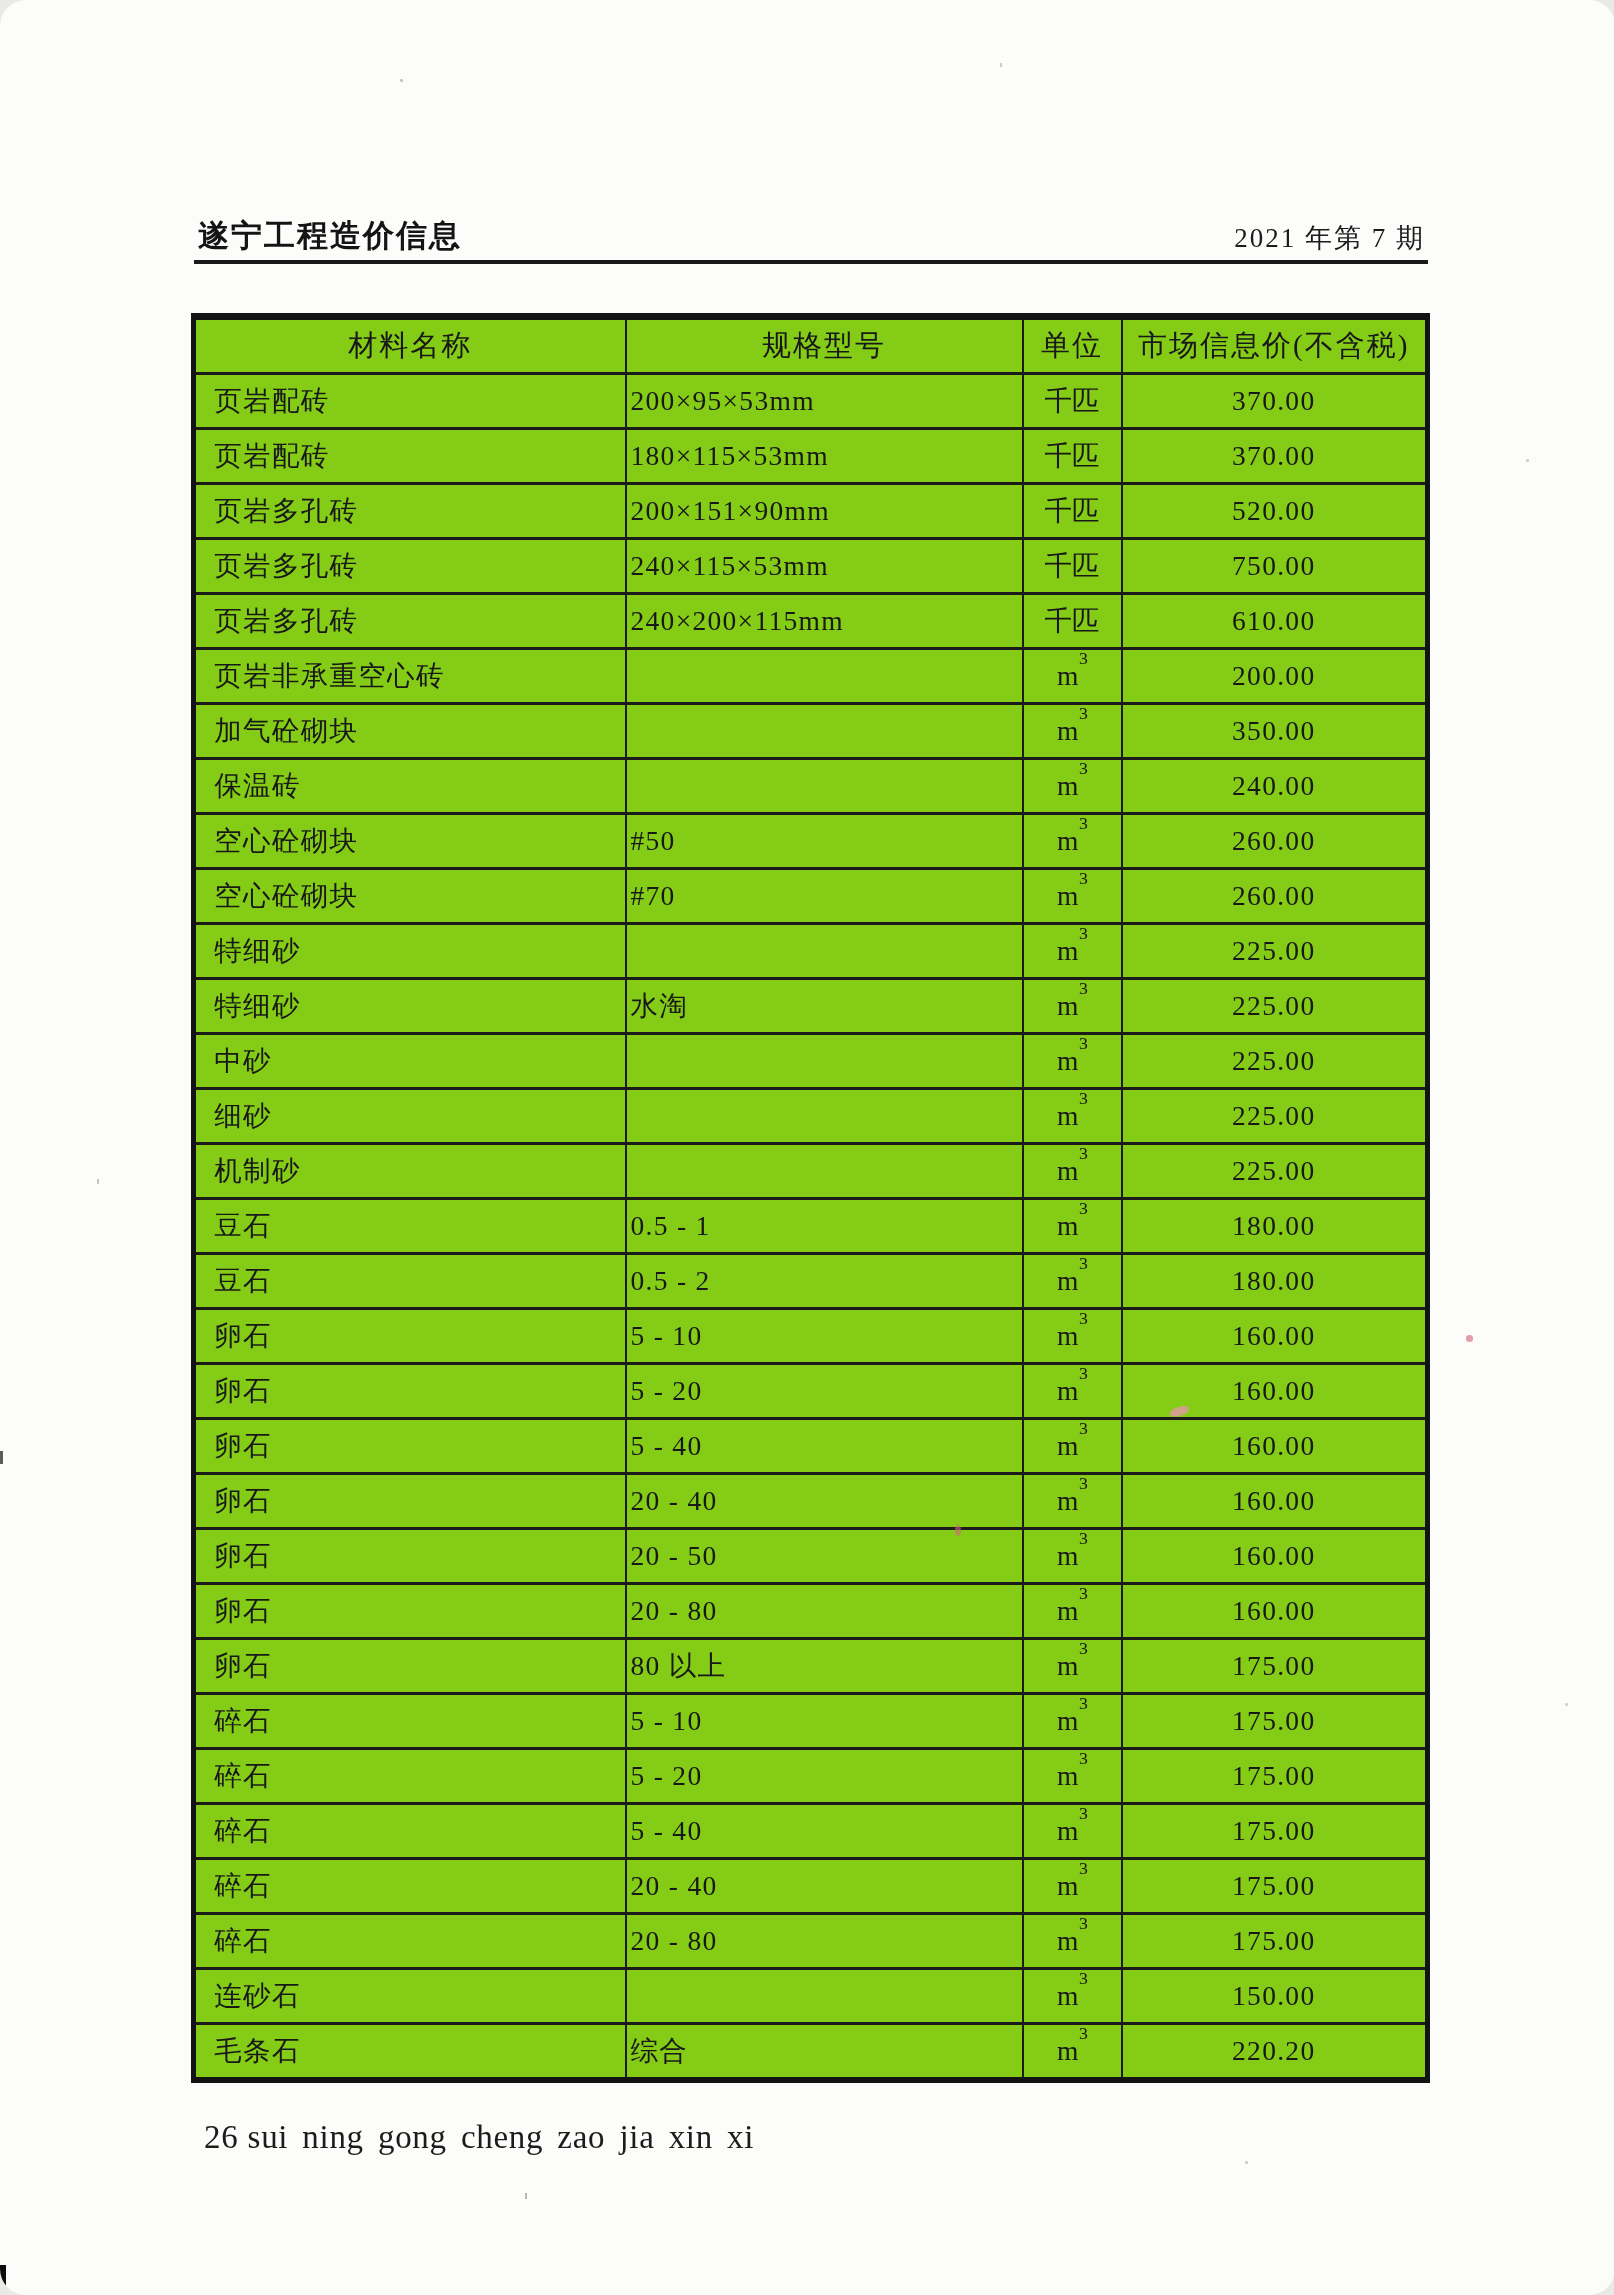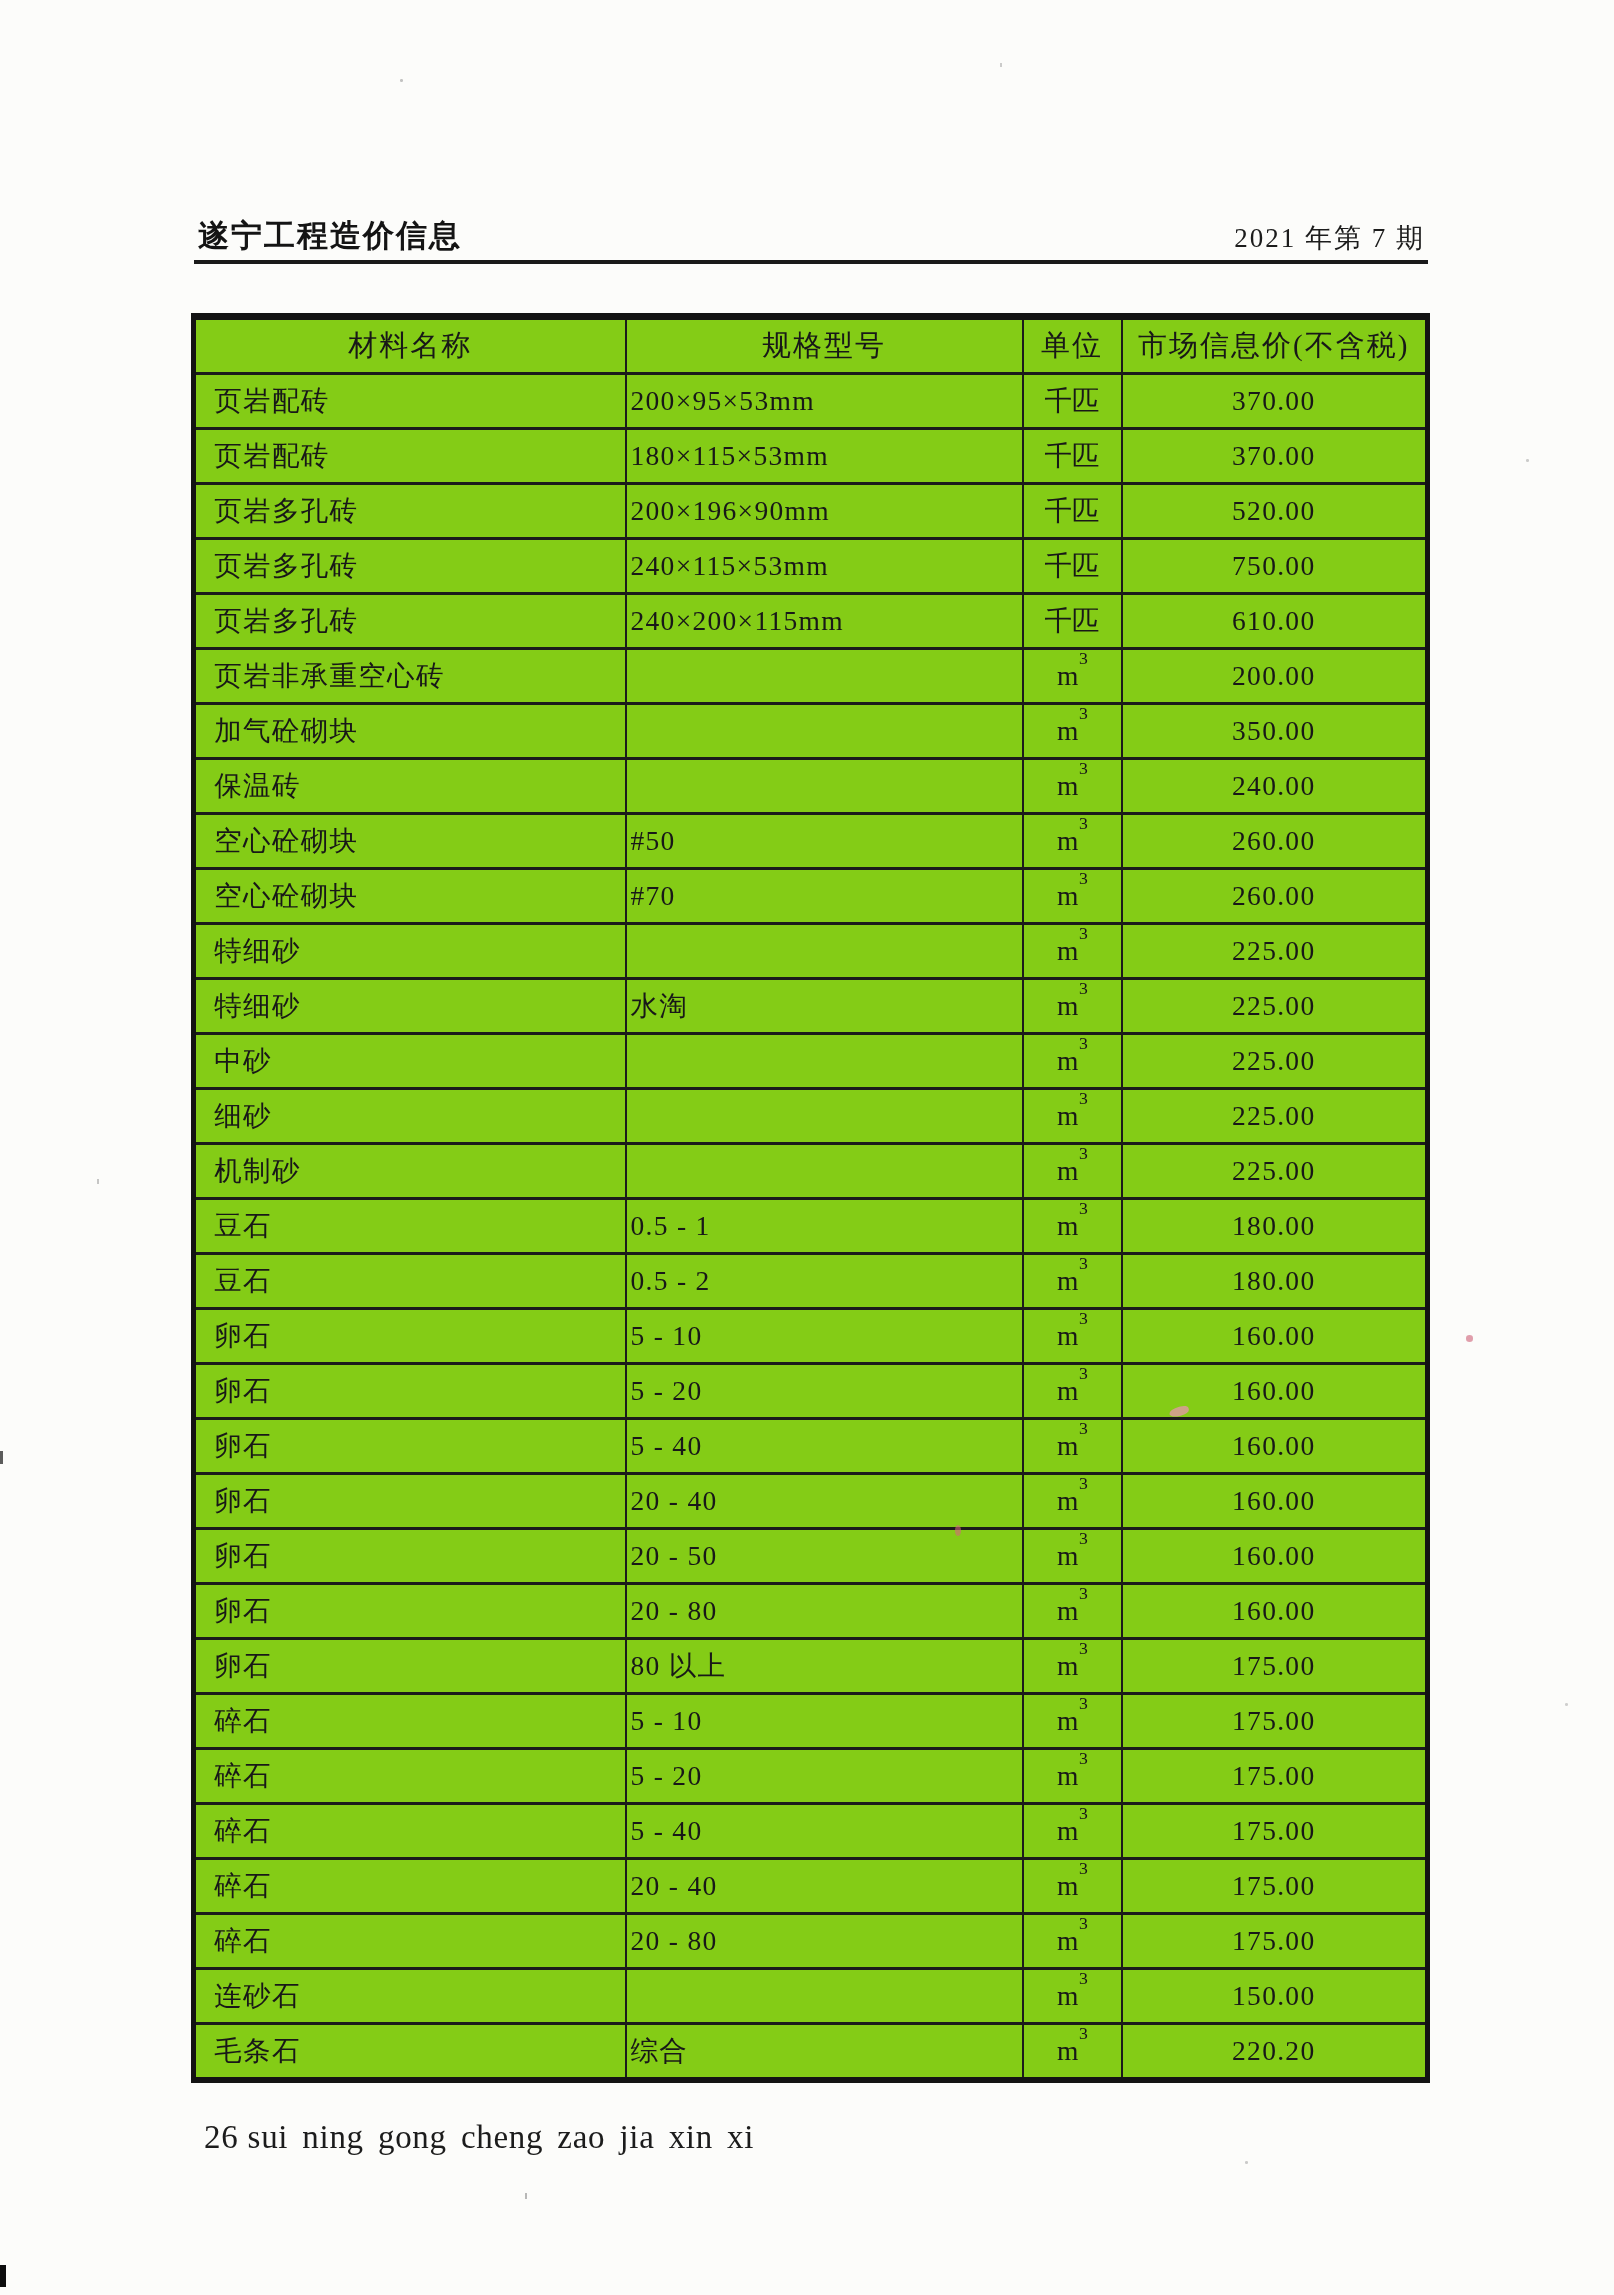--- a/index.html
+++ b/index.html
@@ -8,20 +8,21 @@
     background: #e9e9e7;
   }
   .page {
     position: relative;
     width: 1615px;
     height: 2295px;
     background: #fcfcfa;
     overflow: hidden;
     font-family: "Liberation Serif", "DejaVu Serif", serif;
     color: #181818;
+    border-radius: 26px;
   }
 
   
   .masthead-title {
     position: absolute;
     left: 198px;
     top: 215px;
     font-size: 31px;
     font-weight: bold;
     letter-spacing: 2px;
@@ -166,21 +167,21 @@
 
     <tr>
       <td class="cell-name">页岩配砖</td>
       <td class="cell-spec">180×115×53mm</td>
       <td class="cell-unit">千匹</td>
       <td class="cell-price">370.00</td>
     </tr>
 
     <tr>
       <td class="cell-name">页岩多孔砖</td>
-      <td class="cell-spec">200×196×90mm</td>
+      <td class="cell-spec">200×151×90mm</td>
       <td class="cell-unit">千匹</td>
       <td class="cell-price">520.00</td>
     </tr>
 
     <tr>
       <td class="cell-name">页岩多孔砖</td>
       <td class="cell-spec">240×115×53mm</td>
       <td class="cell-unit">千匹</td>
       <td class="cell-price">750.00</td>
     </tr>

